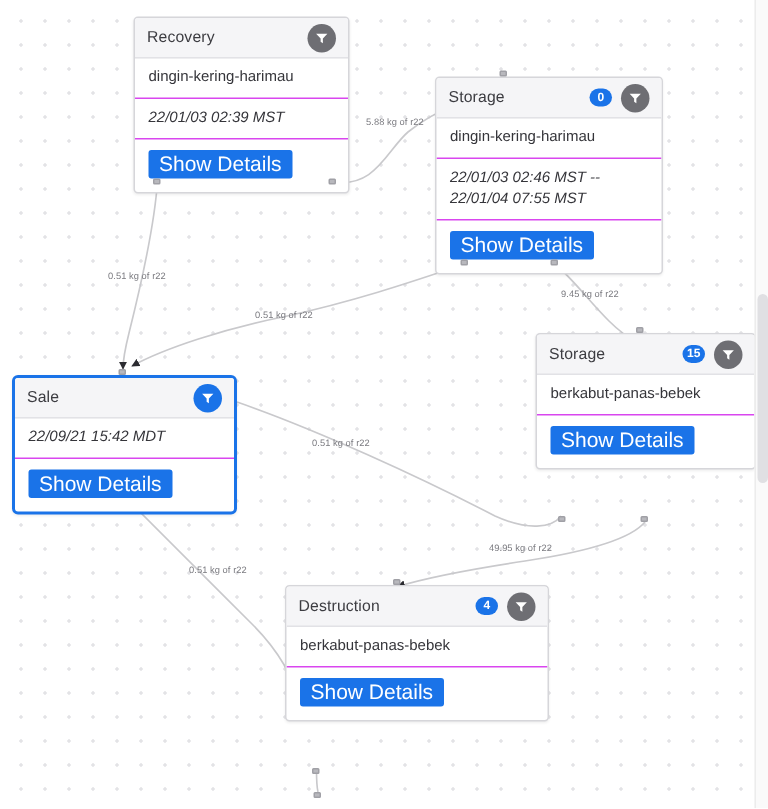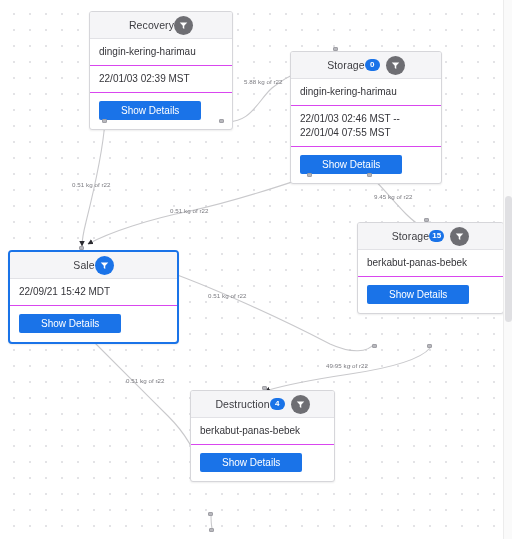--- a/index.html
+++ b/index.html
@@ -56,21 +56,21 @@
     overflow: hidden;
   }
   .node.selected {
     border: 2px solid #1a73e8;
     border-radius: 4px;
   }
 
   .node-header {
     display: flex;
     align-items: center;
-    justify-content: center;
+    justify-content: space-between;
     background: #f5f5f7;
     border-bottom: 1px solid #e2e2e6;
     padding: 0 8px;
     height: 27px;
     box-sizing: border-box;
   }
   .node-title {
     font-size: 10.5px;
     color: #3c3c41;
     letter-spacing: 0.1px;
@@ -108,31 +108,31 @@
   }
   .filter-btn svg { display: block; }
 
   .node-row {
     padding: 6px 9px;
     font-size: 10px;
     color: #35353a;
     border-bottom: 1px solid #d946ef;
     line-height: 14px;
   }
-  .node-row.dates { white-space: pre-line; }
+  .node-row.dates { white-space: pre-line; font-style: italic; }
 
   .node-actions {
     padding: 7px 9px 9px 9px;
   }
   .show-details-btn {
     display: inline-block;
     background: #1a73e8;
     color: #ffffff;
-    font-size: 10px;
-    padding: 4px 22px;
+    font-size: 14px;
+    padding: 4px 7px;
     border-radius: 2px;
     line-height: 11px;
     cursor: pointer;
   }
 
   
   .port {
     position: absolute;
     width: 5px;
     height: 4px;
@@ -259,39 +259,39 @@
     </div>
     <div class="node-row">berkabut-panas-bebek</div>
     <div class="node-actions">
       <span class="show-details-btn">Show Details</span>
     </div>
   </div>
   <div class="port" style="left:424px; top:218px;"></div>
   <div class="port" style="left:372px; top:344px;"></div>
   <div class="port" style="left:427px; top:344px;"></div>
 
-  <div class="node selected" style="left:8px; top:250px; width:171px;">
+  <div class="node selected" style="left:8px; top:250px; width:150px;">
     <div class="node-header">
       <span class="node-title">Sale</span>
       <span class="header-right">
         <span class="filter-btn active">
           <svg width="9" height="9" viewBox="0 0 12 12" aria-hidden="true">
             <path d="M1 2 L11 2 L7 6.2 L7 10.5 L5 9.2 L5 6.2 Z" fill="#ffffff"></path>
           </svg>
         </span>
       </span>
     </div>
     <div class="node-row dates">22/09/21 15:42 MDT</div>
     <div class="node-actions">
       <span class="show-details-btn">Show Details</span>
     </div>
   </div>
   <div class="port" style="left:79px; top:246px;"></div>
 
-  <div class="node" style="left:190px; top:390px; width:145px;">
+  <div class="node" style="left:190px; top:390px; width:176px;">
     <div class="node-header">
       <span class="node-title">Destruction</span>
       <span class="header-right">
         <span class="count-badge">4</span>
         <span class="filter-btn">
           <svg width="9" height="9" viewBox="0 0 12 12" aria-hidden="true">
             <path d="M1 2 L11 2 L7 6.2 L7 10.5 L5 9.2 L5 6.2 Z" fill="#ffffff"></path>
           </svg>
         </span>
       </span>

